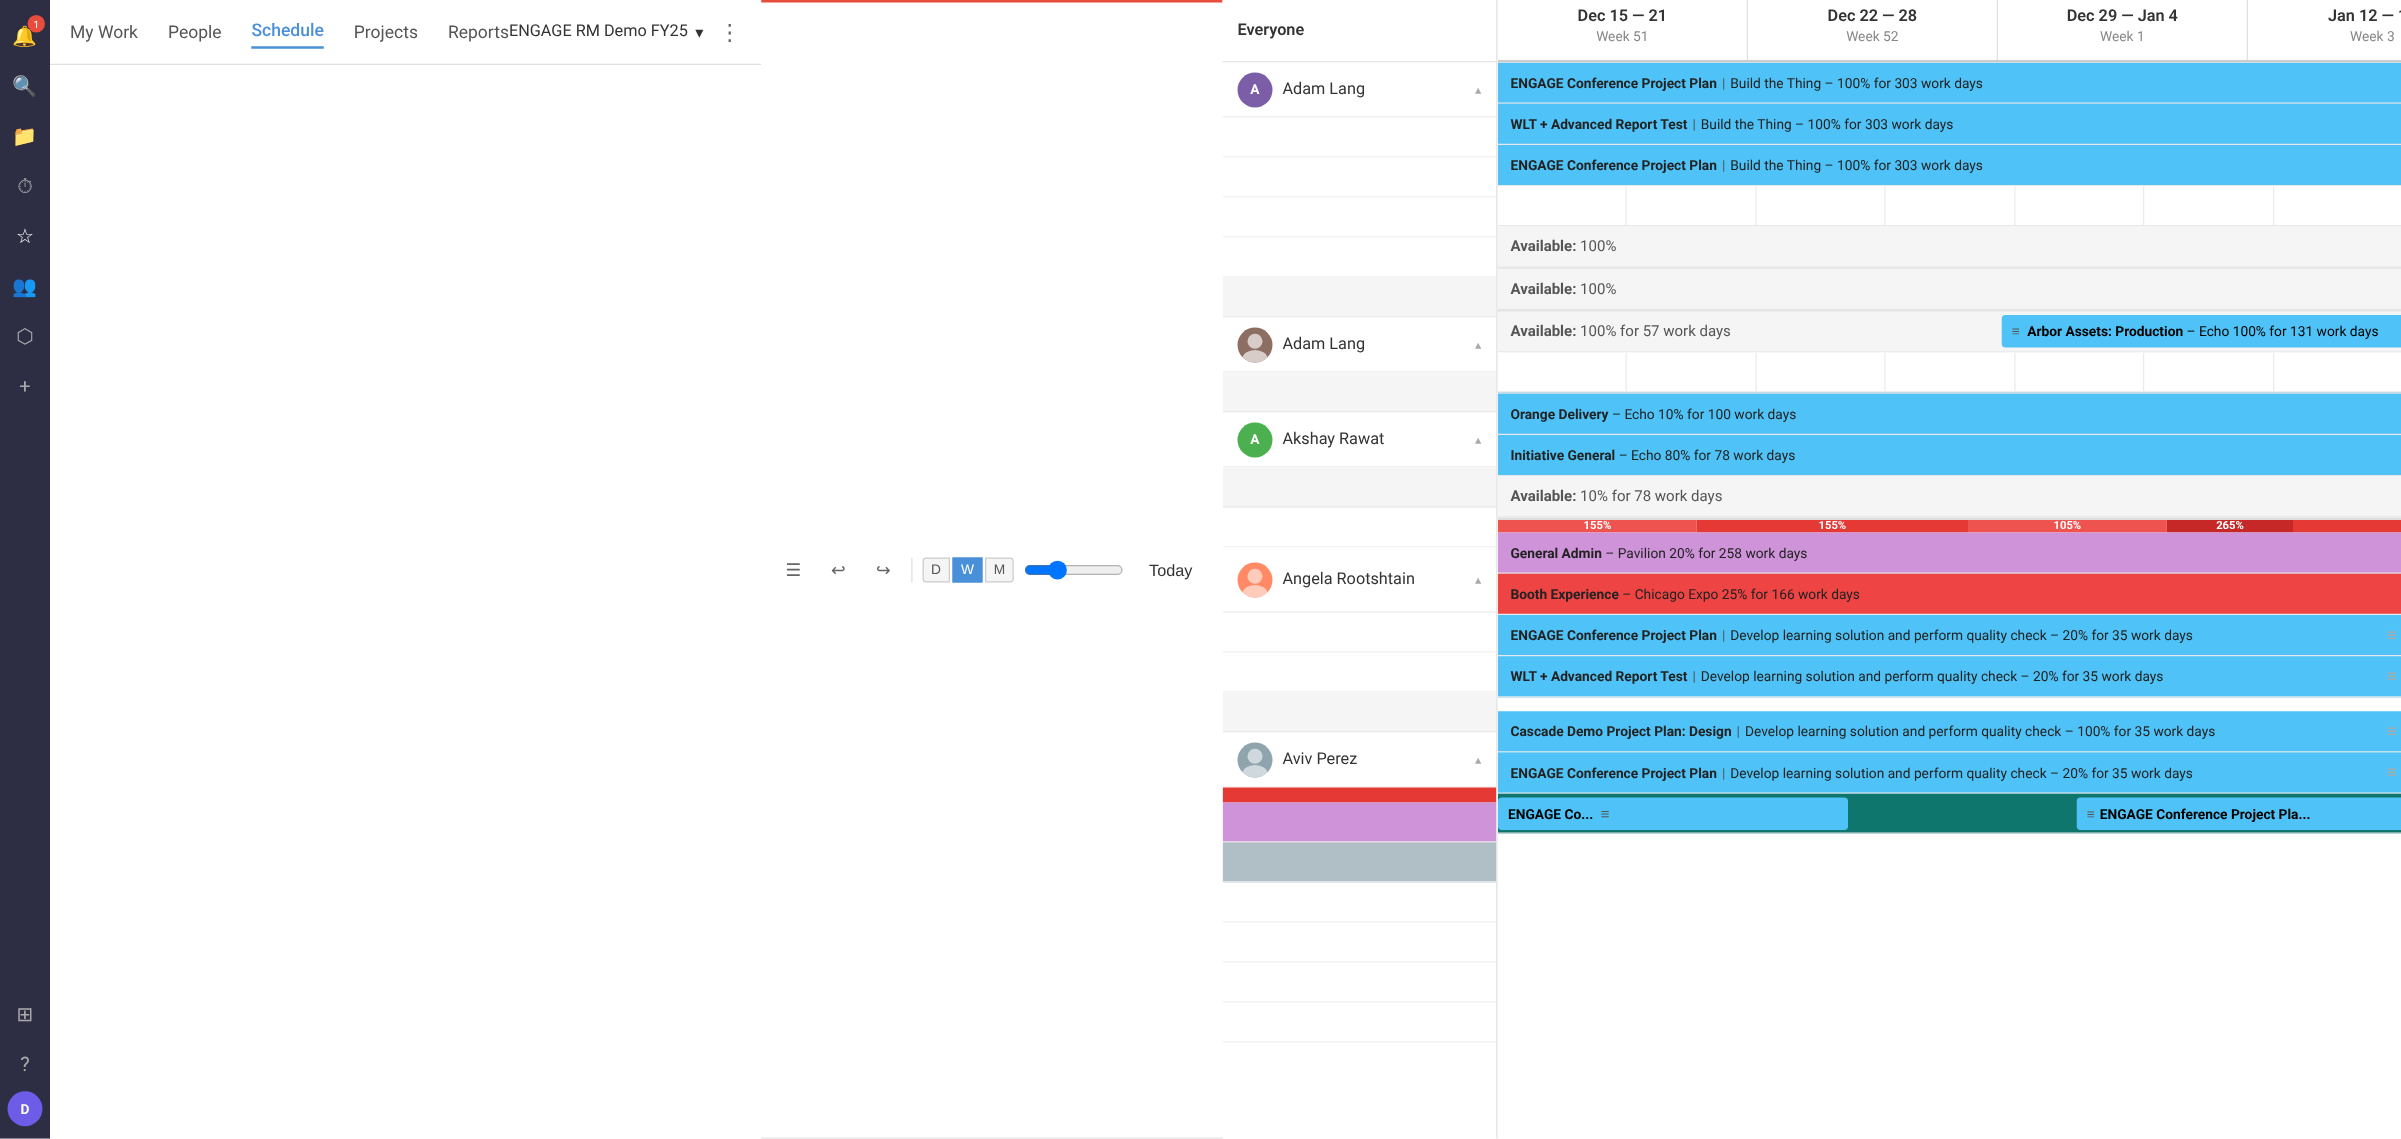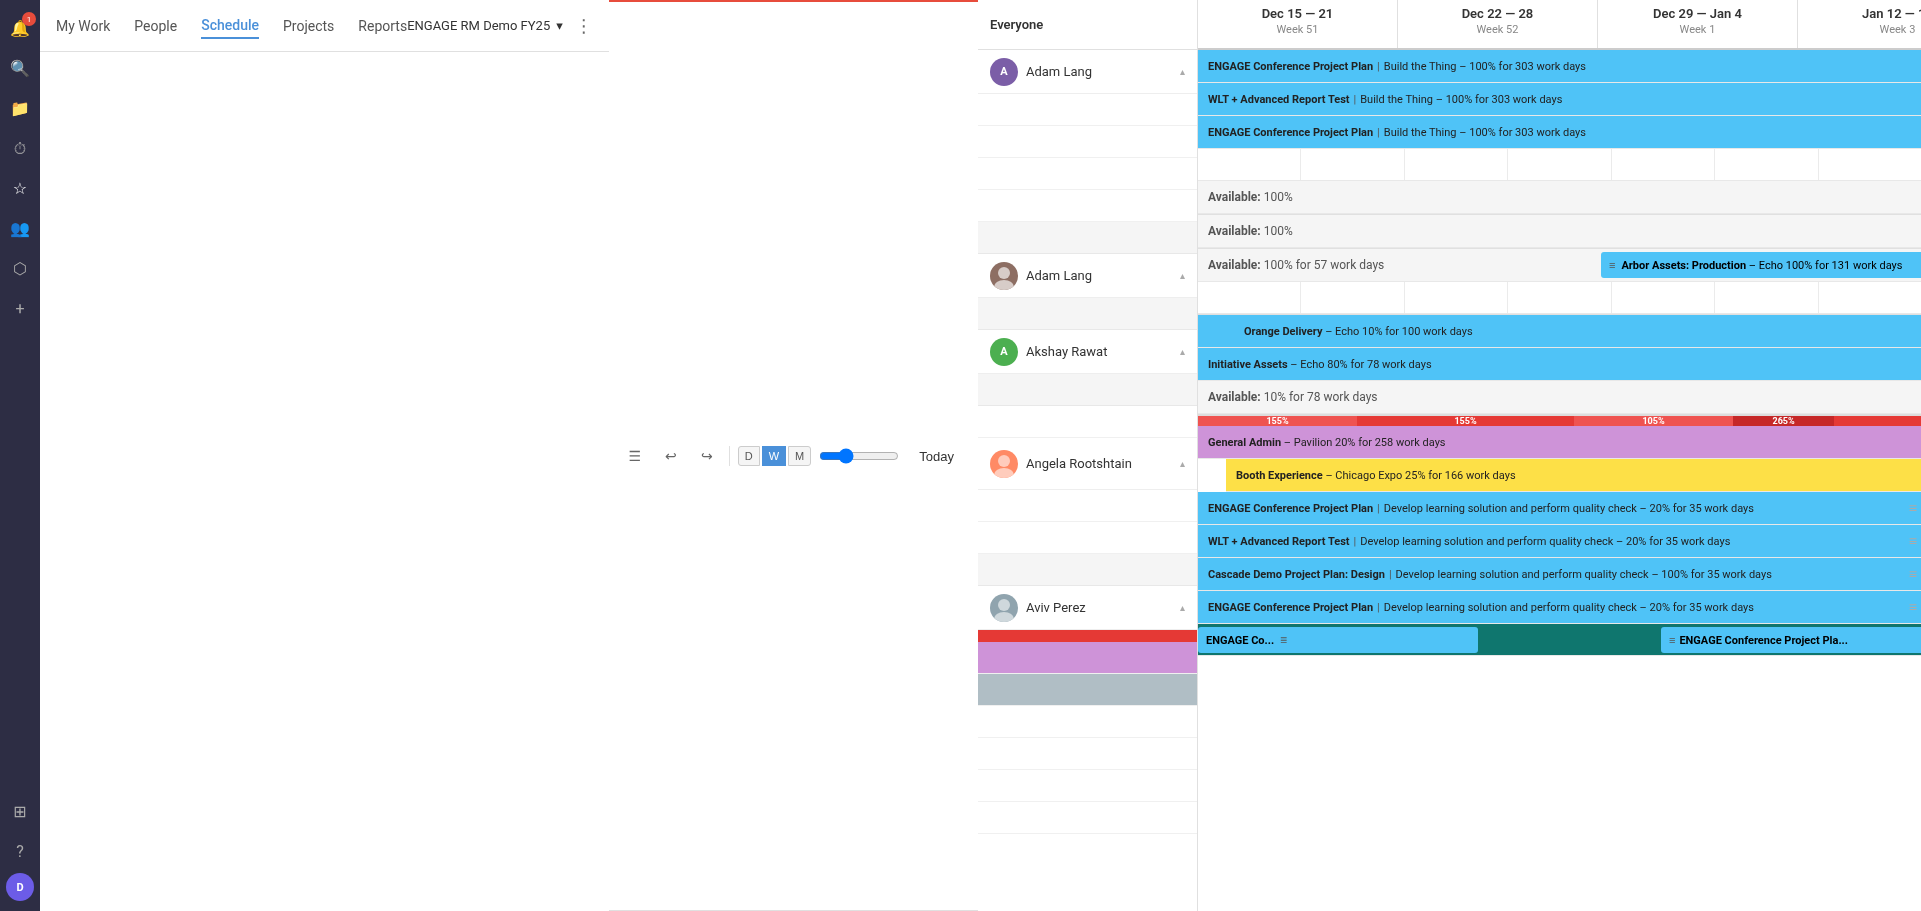--- a/index.html
+++ b/index.html
@@ -243,21 +243,21 @@
       border-bottom: 1px solid #e8e8e8;
       min-height: 32px;
       display: flex;
       align-items: stretch;
       position: relative;
       overflow: hidden;
     }
     .gantt-full-row.blue-bg { background: #4fc3f7; }
     .gantt-full-row.avail-bg { background: #f5f5f5; }
     .gantt-full-row.purple-bg { background: #ce93d8; }
-    .gantt-full-row.gray-bg { background: #fde047; margin-left: 28px; }
+    .gantt-full-row.gray-bg { background: #ef4444; }
     .gantt-full-row.white-bg { background: #fff; }
 
     .gantt-full-row .row-content {
       flex: 1;
       display: flex;
       align-items: center;
       padding: 0 10px;
       font-size: 11px;
       color: #222;
       white-space: nowrap;
@@ -506,29 +506,29 @@
             <div style="flex:1;border-right:1px solid #ebebeb;"></div>
             <div style="flex:1;border-right:1px solid #ebebeb;"></div>
             <div style="flex:1;border-right:1px solid #ebebeb;"></div>
             <div style="flex:1;border-right:1px solid #ebebeb;"></div>
             <div style="flex:1;border-right:1px solid #ebebeb;"></div>
             <div style="flex:1;border-right:1px solid #ebebeb;"></div>
             <div style="flex:1;"></div>
           </div>
         </div>
 
-        <div class="gantt-full-row blue-bg" style="border-top:1px solid #e0e0e0;padding-left:36px;">
+        <div class="gantt-full-row blue-bg" style="border-top:1px solid #e0e0e0;">
           <div class="row-content">
             <strong>Orange Delivery</strong>&nbsp;– Echo 10% for 100 work days
           </div>
         </div>
 
         <div class="gantt-full-row blue-bg">
           <div class="row-content">
-            <strong>Initiative Assets</strong>&nbsp;– Echo 80% for 78 work days
+            <strong>Initiative General</strong>&nbsp;– Echo 80% for 78 work days
           </div>
         </div>
 
         <div class="gantt-full-row avail-bg">
           <div class="row-content avail-content">
             <strong>Available:</strong>&nbsp;10% for 78 work days
           </div>
         </div>
 
         <div style="height:12px;display:flex;width:100%;border-top:2px solid #ddd;">
@@ -558,21 +558,21 @@
           <div style="position:absolute;right:4px;top:50%;transform:translateY(-50%);color:#aaa;font-size:14px;">≡</div>
         </div>
 
         <div class="gantt-full-row blue-bg" style="position:relative;">
           <div class="row-content">
             <strong>WLT + Advanced Report Test</strong><span style="margin:0 4px;color:#555;">|</span>Develop learning solution and perform quality check – 20% for 35 work days
           </div>
           <div style="position:absolute;right:4px;top:50%;transform:translateY(-50%);color:#aaa;font-size:14px;">≡</div>
         </div>
 
-        <div class="gantt-full-row blue-bg" style="position:relative;">
+        <div class="gantt-full-row blue-bg" style="position:relative;margin-top:11px;">
           <div class="row-content">
             <strong>Cascade Demo Project Plan: Design</strong><span style="margin:0 4px;color:#555;">|</span>Develop learning solution and perform quality check – 100% for 35 work days
           </div>
           <div style="position:absolute;right:4px;top:50%;transform:translateY(-50%);color:#aaa;font-size:14px;">≡</div>
         </div>
 
         <div class="gantt-full-row blue-bg" style="position:relative;">
           <div class="row-content">
             <strong>ENGAGE Conference Project Plan</strong><span style="margin:0 4px;color:#555;">|</span>Develop learning solution and perform quality check – 20% for 35 work days
           </div>

